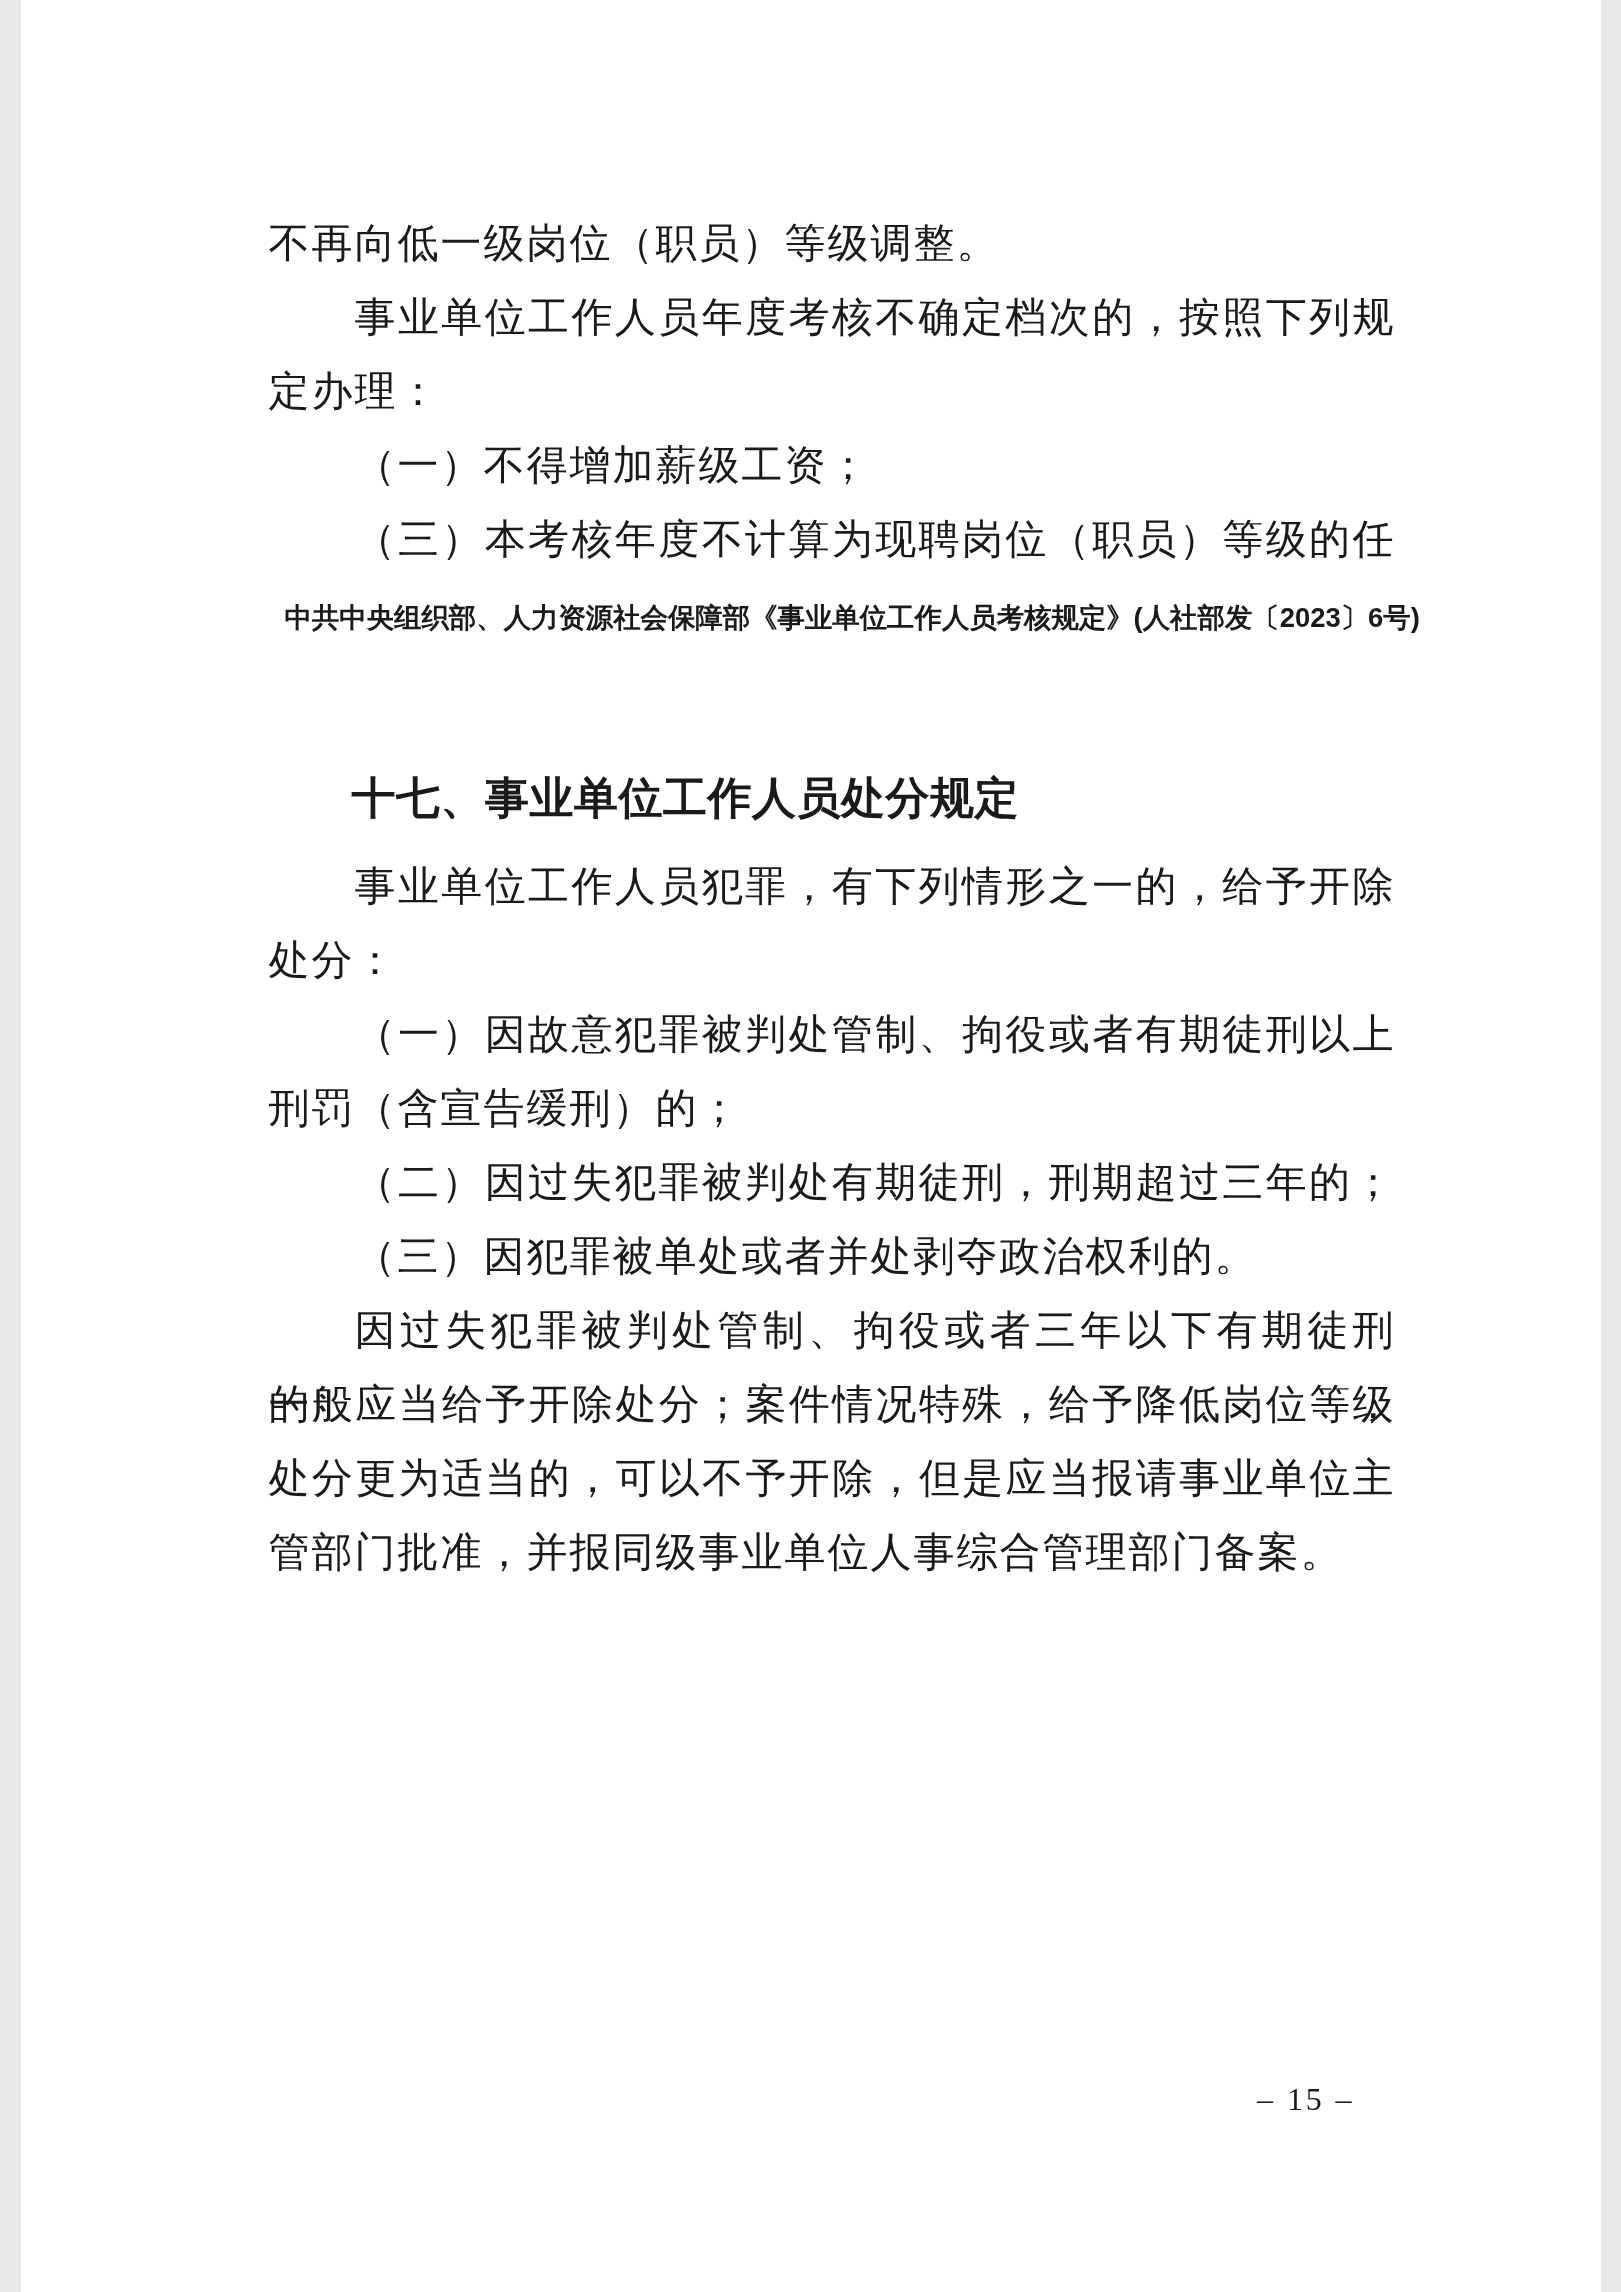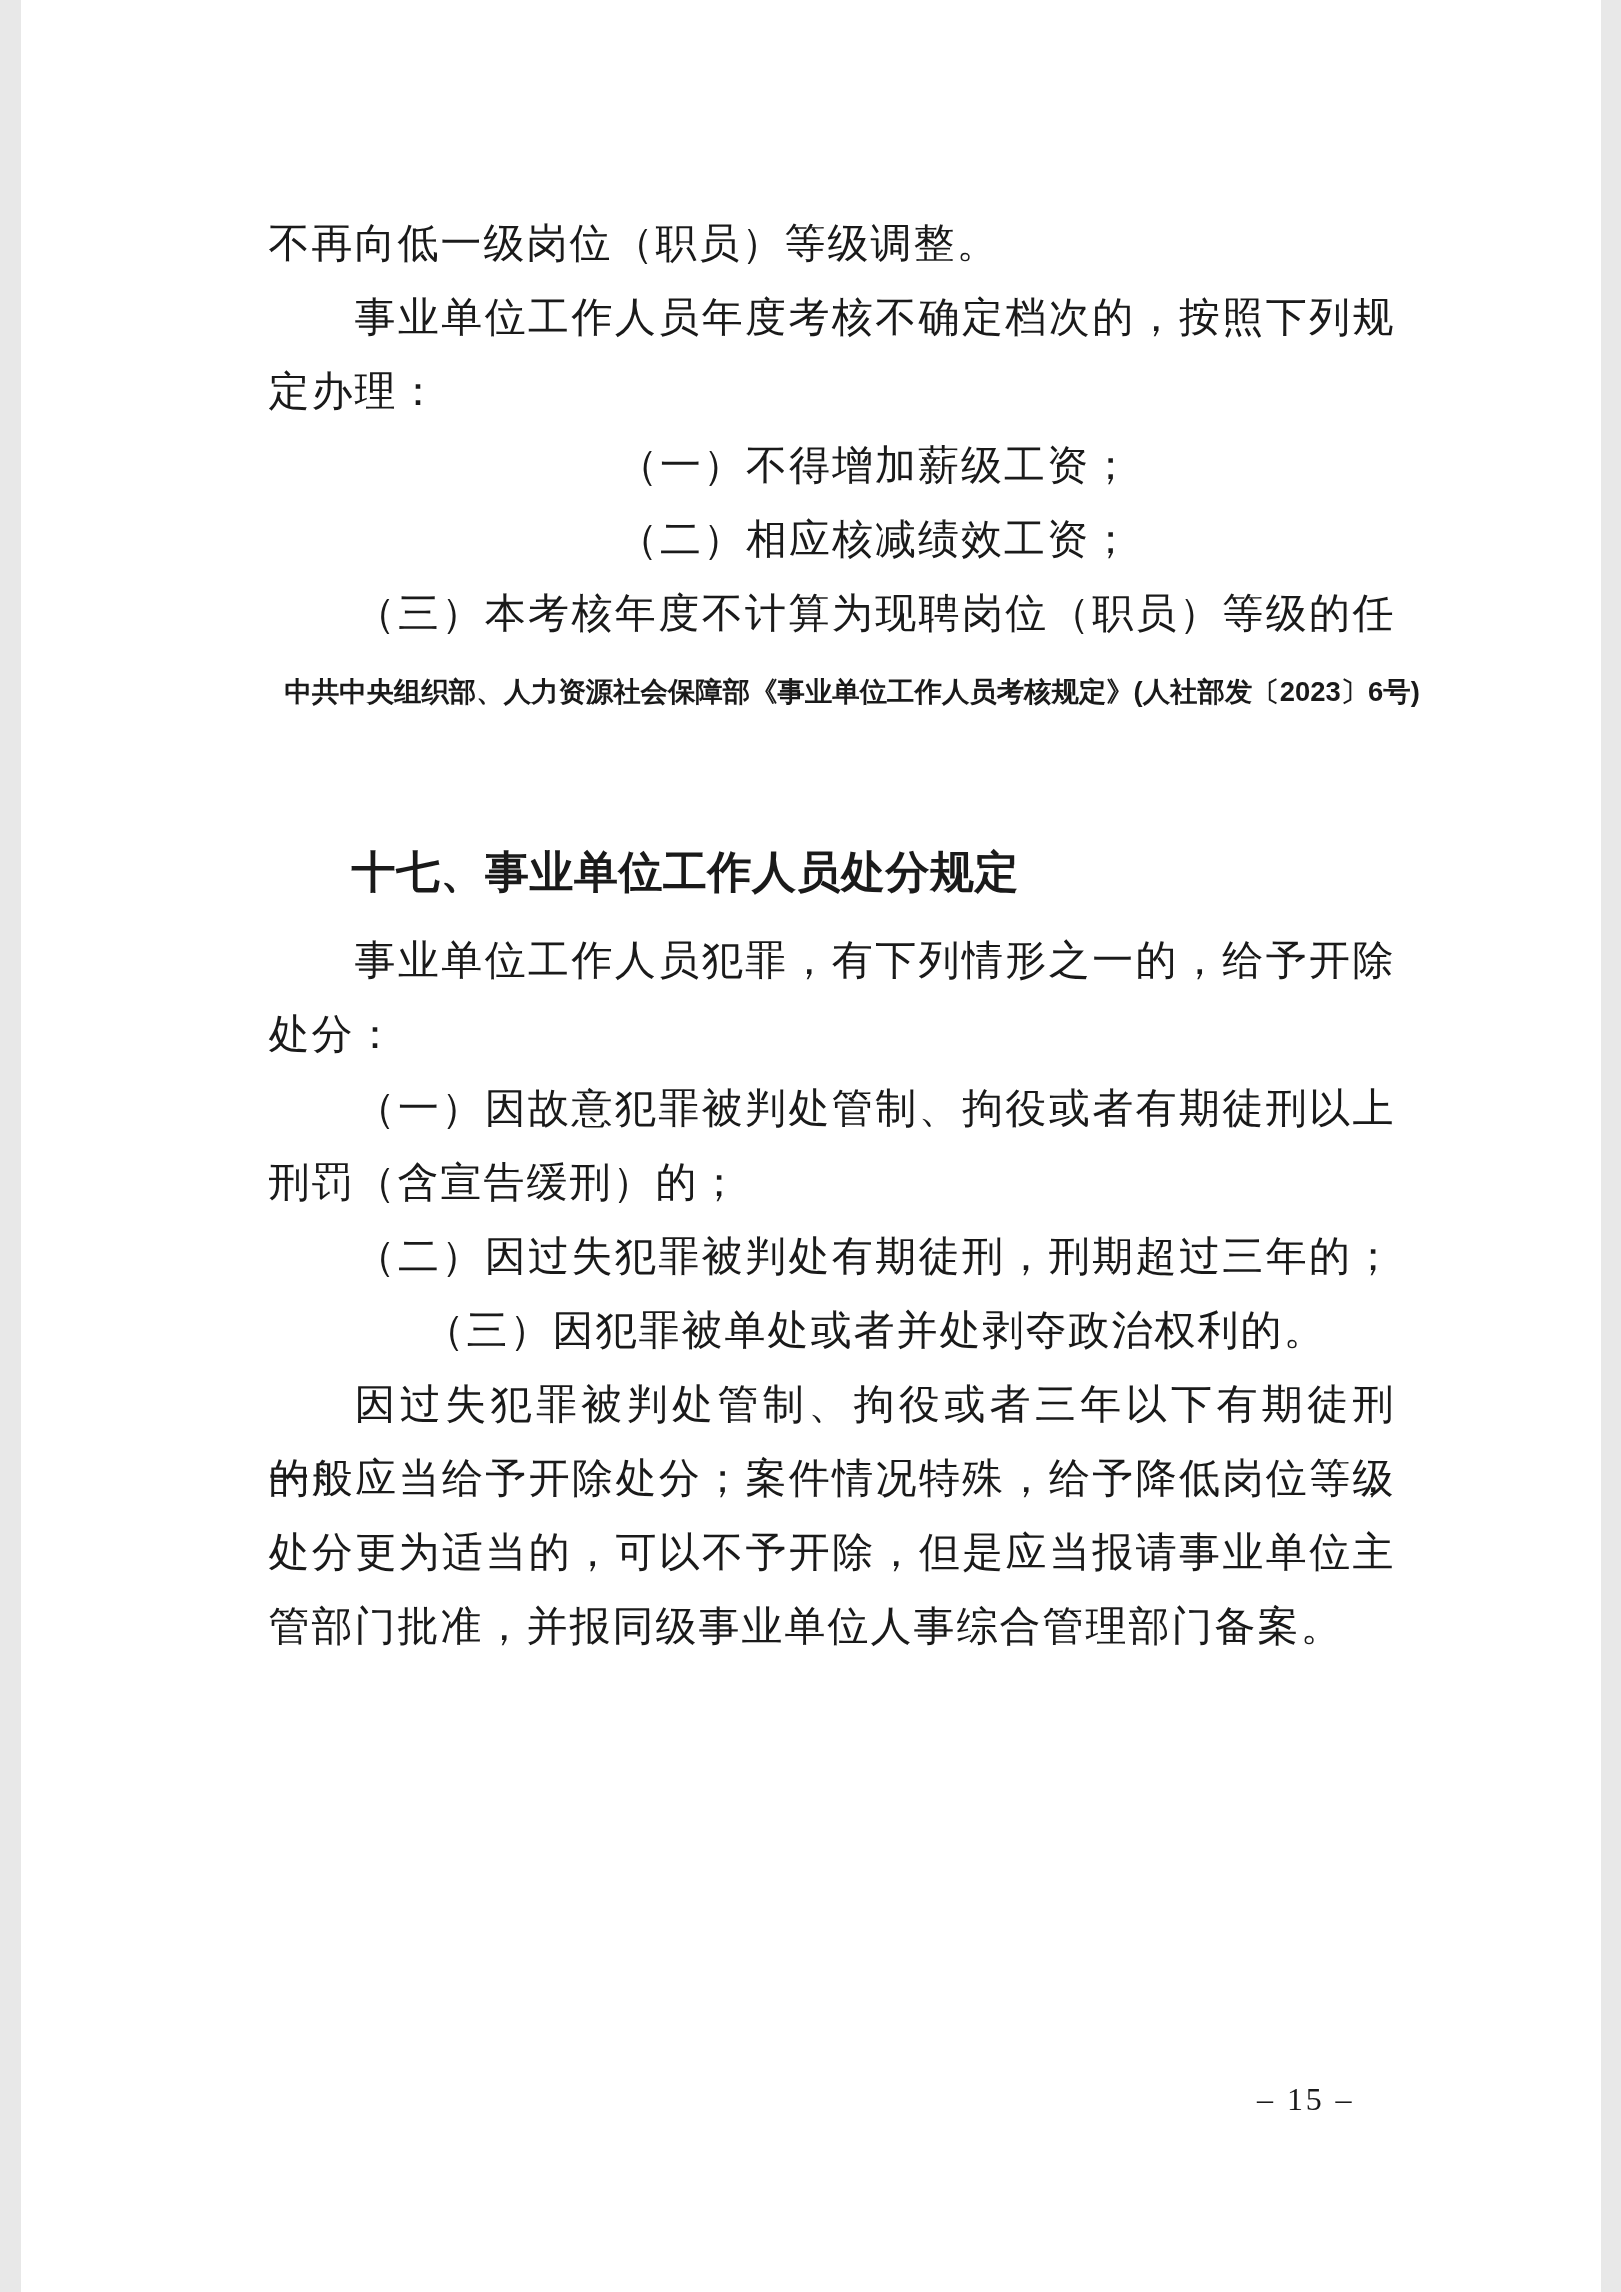--- a/index.html
+++ b/index.html
@@ -19,21 +19,21 @@
     top: 206px;
     width: 1127px;
   }
   .line {
     font-size: 41px;
     line-height: 74px;
     height: 74px;
     letter-spacing: 2px;
     white-space: nowrap;
   }
-  .ind { text-indent: 86px; text-align: center; }
+  .ind { text-indent: 86px; }
   .just {
     white-space: normal;
     text-align: justify;
     text-align-last: justify;
   }
   .heading {
     margin-top: 127px;
     margin-bottom: 21px;
     padding-left: 83px;
     font-family: "Liberation Sans", sans-serif;
@@ -70,21 +70,20 @@
 </head>
 <body>
 
 <div class="page">
   <div class="content">
 
     <div class="line">不再向低一级岗位（职员）等级调整。</div>
     <div class="line ind just">事业单位工作人员年度考核不确定档次的，按照下列规</div>
     <div class="line">定办理：</div>
     <div class="line ind">（一）不得增加薪级工资；</div>
-    <div class="line ind">（二）相应核减绩效工资；</div>
     <div class="line ind just">（三）本考核年度不计算为现聘岗位（职员）等级的任</div>
 
     <div class="source">中共中央组织部、人力资源社会保障部《事业单位工作人员考核规定》(人社部发〔2023〕6号)</div>
 
     <div class="heading">十七、事业单位工作人员处分规定</div>
 
     <div class="line ind just">事业单位工作人员犯罪，有下列情形之一的，给予开除</div>
     <div class="line">处分：</div>
     <div class="line ind just">（一）因故意犯罪被判处管制、拘役或者有期徒刑以上</div>
     <div class="line">刑罚（含宣告缓刑）的；</div>

